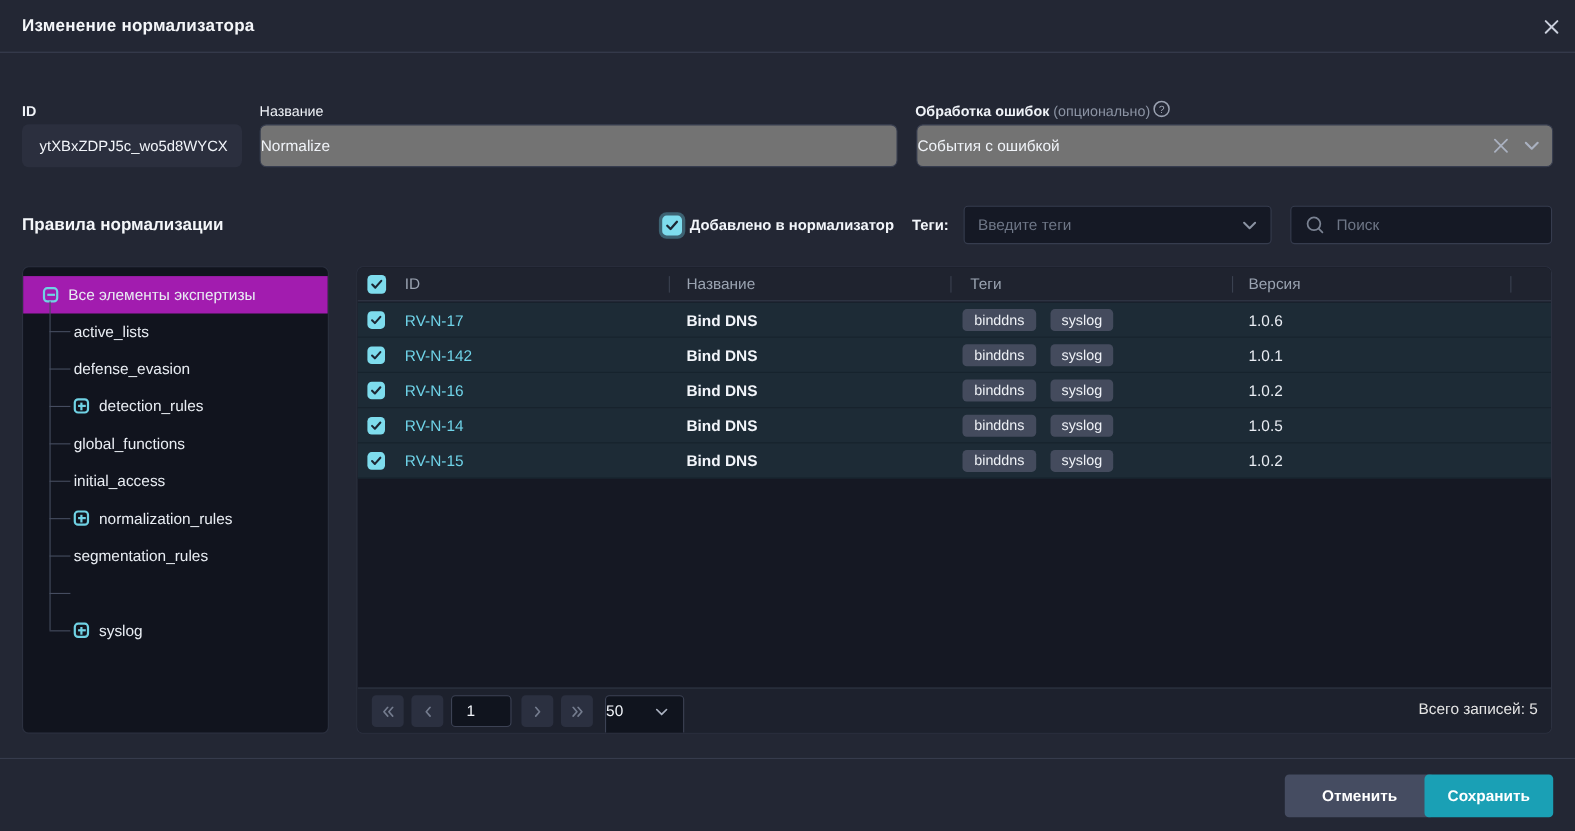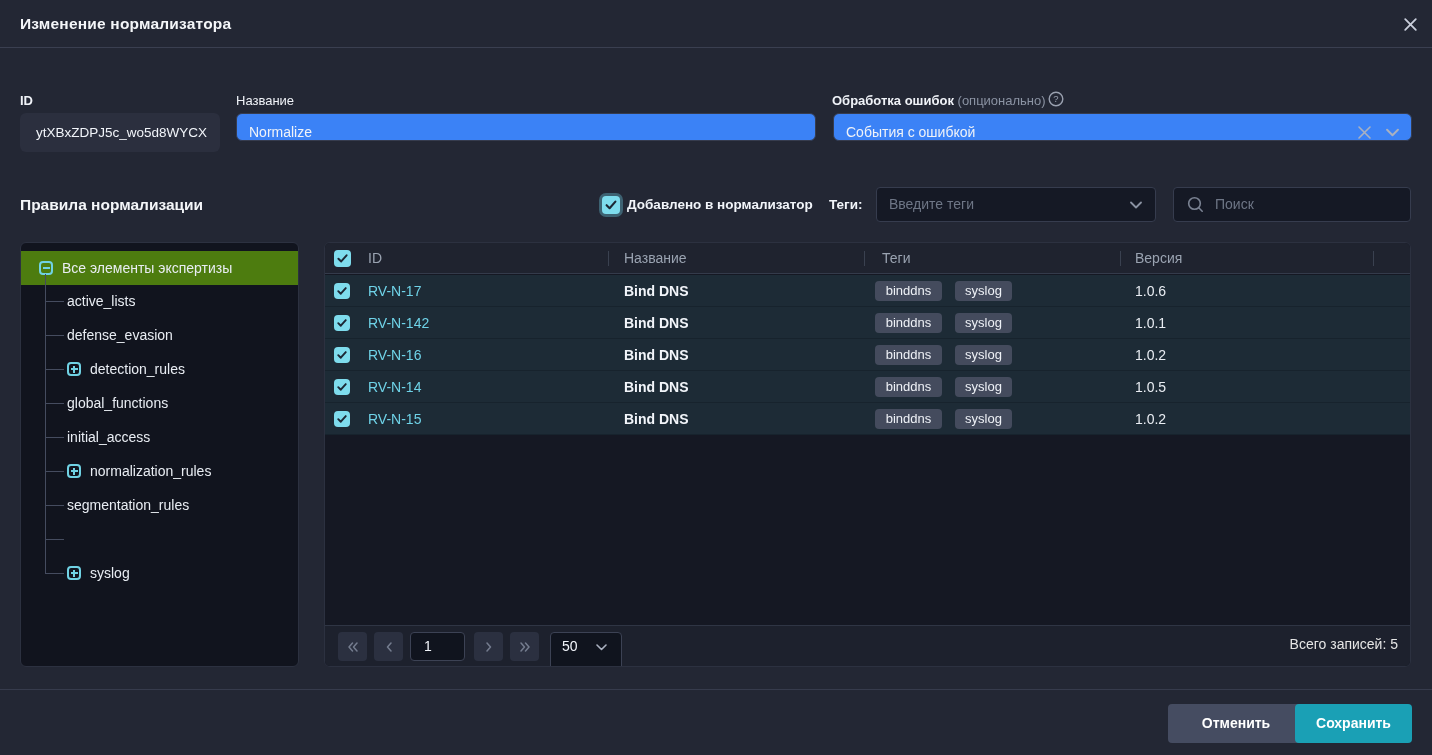--- a/index.html
+++ b/index.html
@@ -12,35 +12,35 @@
   .hdr h1 { position:absolute; left:20px; top:15px; font-size:15.5px; font-weight:bold; color:#f4f6f9; letter-spacing:0.2px; }
   .close { position:absolute; right:14px; top:17px; width:15px; height:15px; }
 
   
   .lbl { position:absolute; font-size:13px; color:#f0f3f8; }
   .lbl b { font-weight:bold; }
   .muted { color:#8b93a3; font-weight:normal; }
 
   
   .idfield { position:absolute; left:20px; top:113px; width:200px; height:39px; background:#2b2f3e; border-radius:6px; line-height:39px; padding-left:16px; font-size:13.5px; color:#f2f5fa; }
-  .input { position:absolute; top:113px; height:28px; background:#3b82f6; border:1px solid #363c4e; border-radius:6px; line-height:37px; padding-left:12px; font-size:14px; color:#f0f3f8; }
+  .input { position:absolute; top:113px; height:39px; background:#737373; border:1px solid #363c4e; border-radius:6px; line-height:37px; padding-left:0; font-size:14px; color:#f0f3f8; }
 
   
   .sect { position:absolute; left:20px; top:196px; font-size:15.5px; font-weight:bold; color:#f4f6f9; }
 
   .cb { width:18px; height:18px; background:#7edced; border-radius:4px; position:absolute; }
   .cb svg { position:absolute; left:2px; top:2px; }
   .ring { box-shadow:0 0 0 3px rgba(94,170,190,0.45); }
 
   .fld2 { position:absolute; top:187px; height:35px; background:#151925; border:1px solid #363c4e; border-radius:4px; font-size:14px; line-height:33px; color:#6e7686; }
 
   
   .tree { position:absolute; left:20px; top:242px; width:279px; height:425px; background:#11141e; border:1px solid #2c3140; border-radius:6px; overflow:hidden; }
   .trow { position:absolute; left:0; width:277px; height:34px; line-height:34px; font-size:14px; color:#e9edf3; }
-  .sel { background:#4d7c0f; }
+  .sel { background:#a21caf; }
   .tline { position:absolute; background:#454c5f; }
   .pm { position:absolute; width:14px; height:14px; border:2px solid #70d2e4; border-radius:4px; }
   .pm:before { content:""; position:absolute; left:1.5px; right:1.5px; top:4px; height:2px; background:#70d2e4; }
   .pm.plus:after { content:""; position:absolute; top:1.5px; bottom:1.5px; left:4px; width:2px; background:#70d2e4; }
 
   
   .tbl { position:absolute; left:324px; top:242px; width:1087px; height:425px; background:#151823; border:1px solid #2c3140; border-radius:6px; overflow:hidden; }
   .thead { position:absolute; left:0; top:0; width:1085px; height:31px; background:#1f232f; border-bottom:1px solid #343b4b; }
   .th { position:absolute; top:0; line-height:30px; font-size:14px; color:#9aa3b1; }
   .vsep { position:absolute; top:8px; width:1px; height:15px; background:#3a4150; }
@@ -49,21 +49,21 @@
   .link { position:absolute; font-size:14px; color:#6fd3e8; line-height:32px; }
   .bname { position:absolute; left:299px; font-size:14px; font-weight:bold; color:#f2f5fa; line-height:32px; }
   .ver { position:absolute; left:810px; font-size:14px; color:#e9edf3; line-height:32px; }
   .pill { position:absolute; top:6px; height:20px; background:#444b5d; border-radius:4px; color:#eef1f6; font-size:13px; line-height:20px; text-align:center; }
 
   
   .pager { position:absolute; left:0; bottom:0; width:1085px; height:41px; background:#1d212d; border-top:1px solid #2f3544; }
   .pbtn { position:absolute; top:6px; width:29px; height:29px; background:#2b3040; border-radius:4px; }
   .pbtn svg { position:absolute; left:50%; top:50%; transform:translate(-50%,-50%); }
   .pinput { position:absolute; left:85px; top:6px; width:55px; height:29px; background:#10141e; border:1px solid #3c4254; border-radius:4px; color:#f2f5fa; font-size:14px; line-height:27px; text-align:left; padding-left:13px; }
-  .psel { position:absolute; left:225px; top:6px; width:72px; height:47px; background:#10141e; border:1px solid #3c4254; border-radius:4px; color:#f2f5fa; font-size:14px; line-height:27px; padding-left:11px; }
+  .psel { position:absolute; left:225px; top:6px; width:72px; height:47px; background:#10141e; border:1px solid #3c4254; border-radius:4px; color:#f2f5fa; font-size:14px; line-height:27px; }
   .total { position:absolute; right:12px; top:0; line-height:37px; font-size:14px; color:#e5e5e5; }
 
   
   .fdiv { position:absolute; left:0; top:689px; width:1432px; height:1px; background:#363b4c; }
   .btn { position:absolute; top:704px; height:39px; border-radius:4px; font-size:14px; font-weight:bold; color:#fff; text-align:center; line-height:39px; }
   .btn.gray { left:1168px; width:136px; background:#454c61; }
   .btn.teal { left:1295px; width:117px; background:#1aa0b5; }
 </style>
 </head>
 <body>

